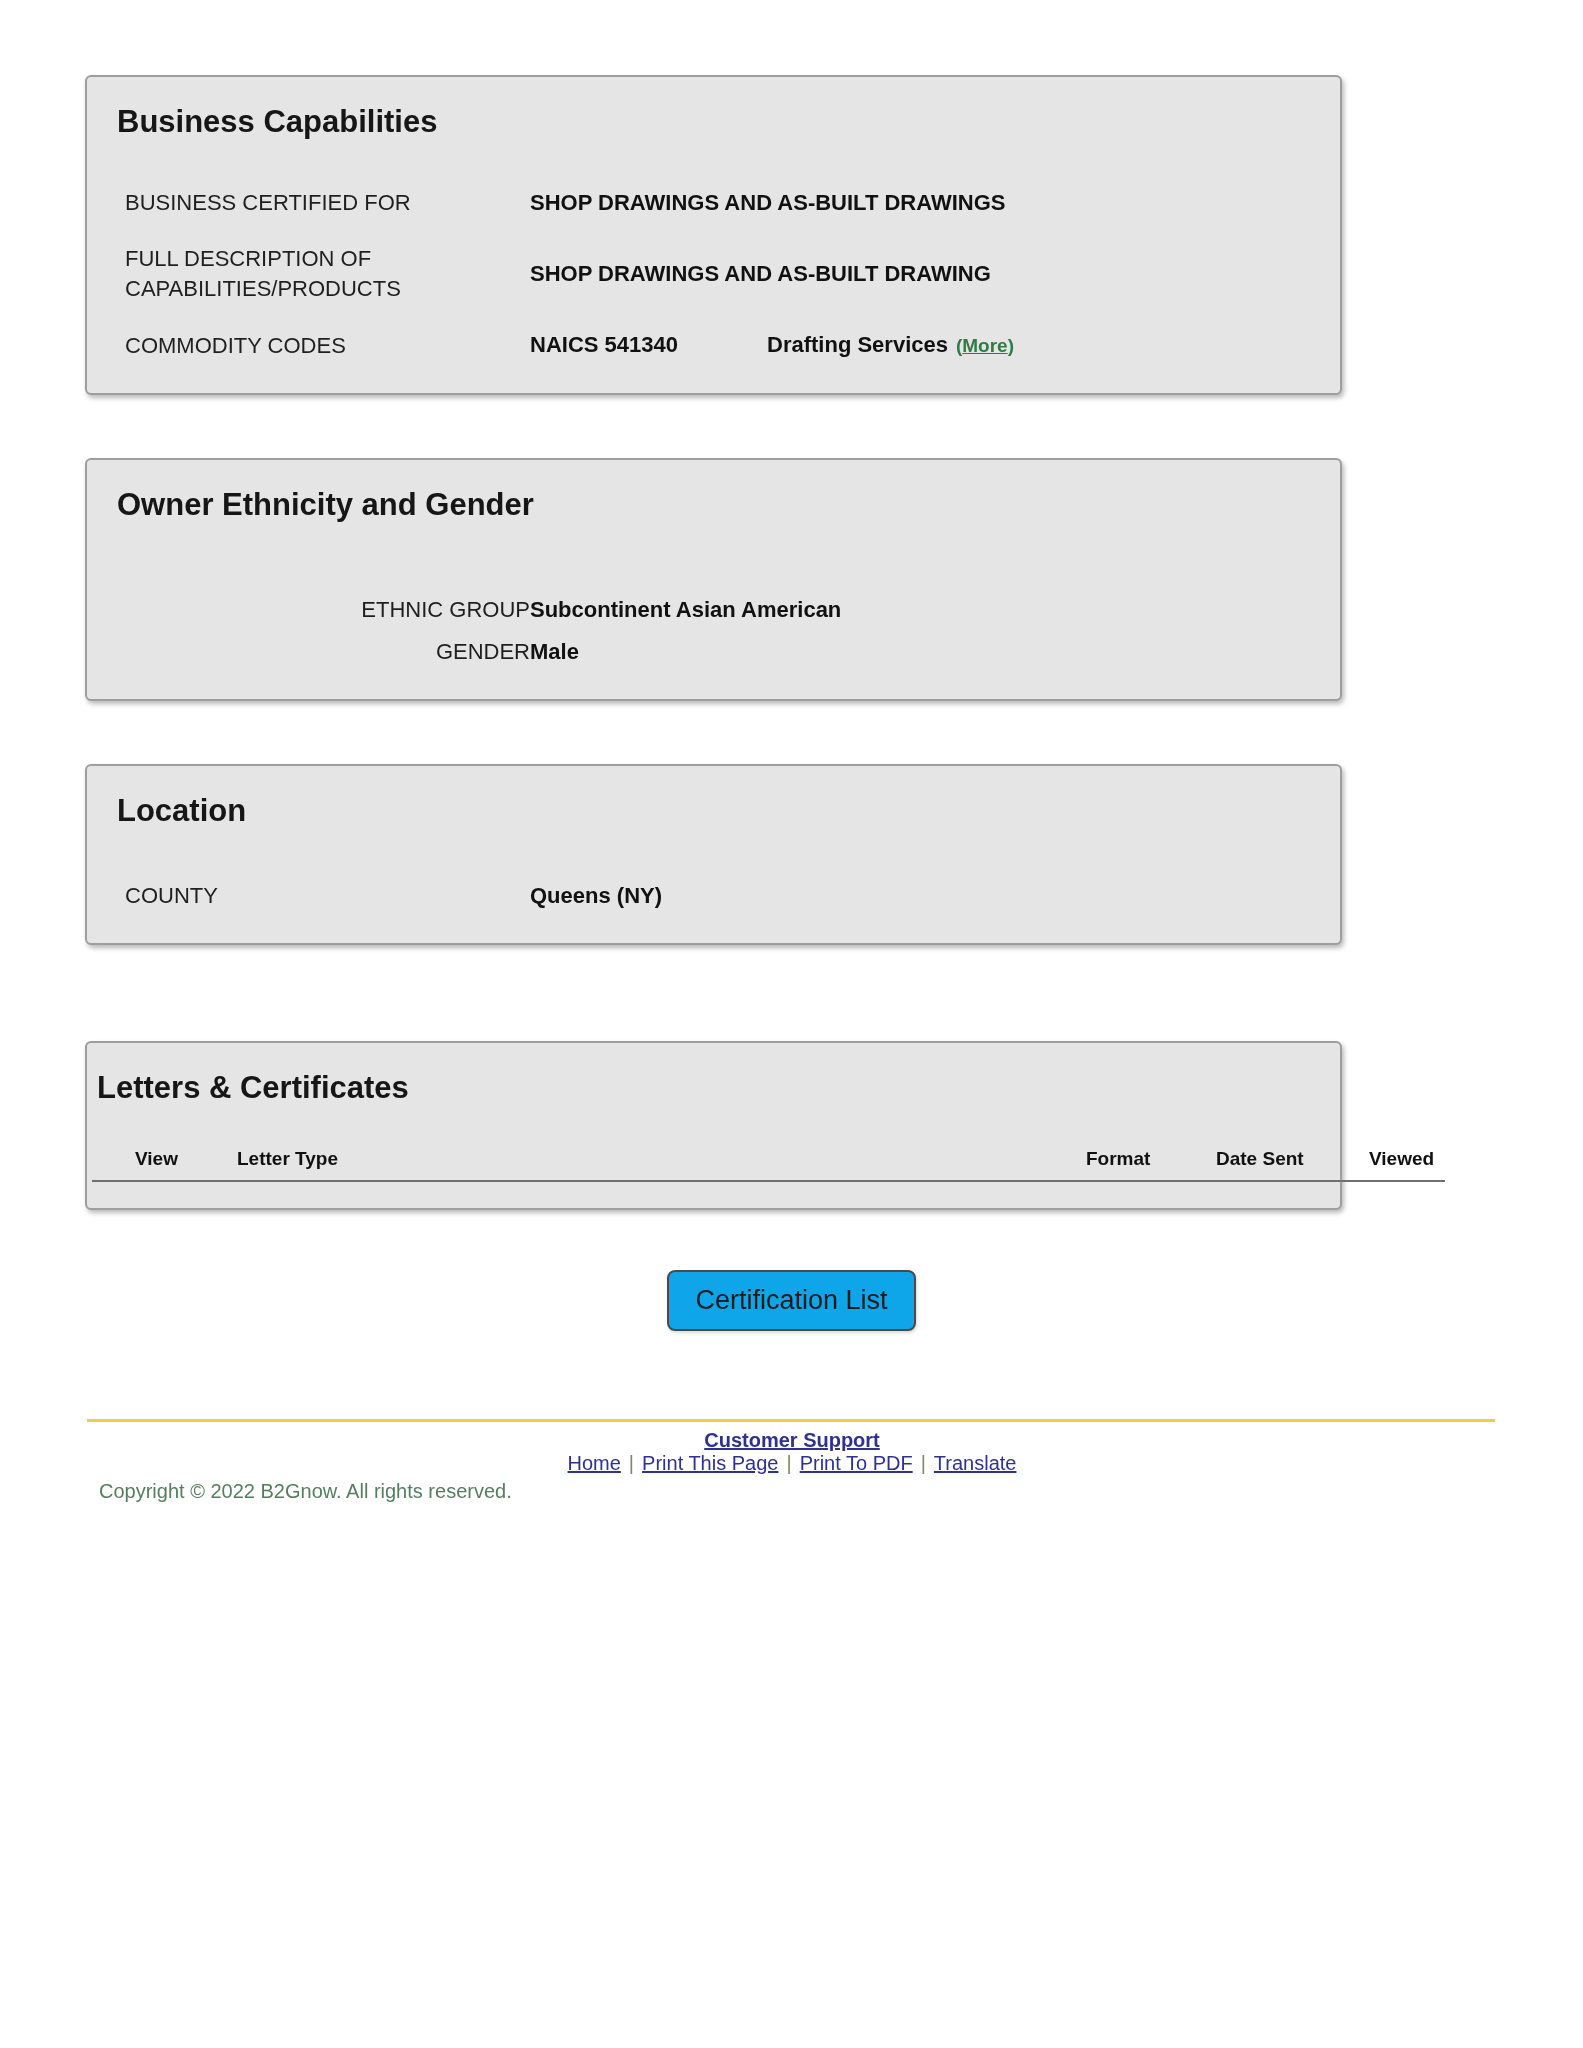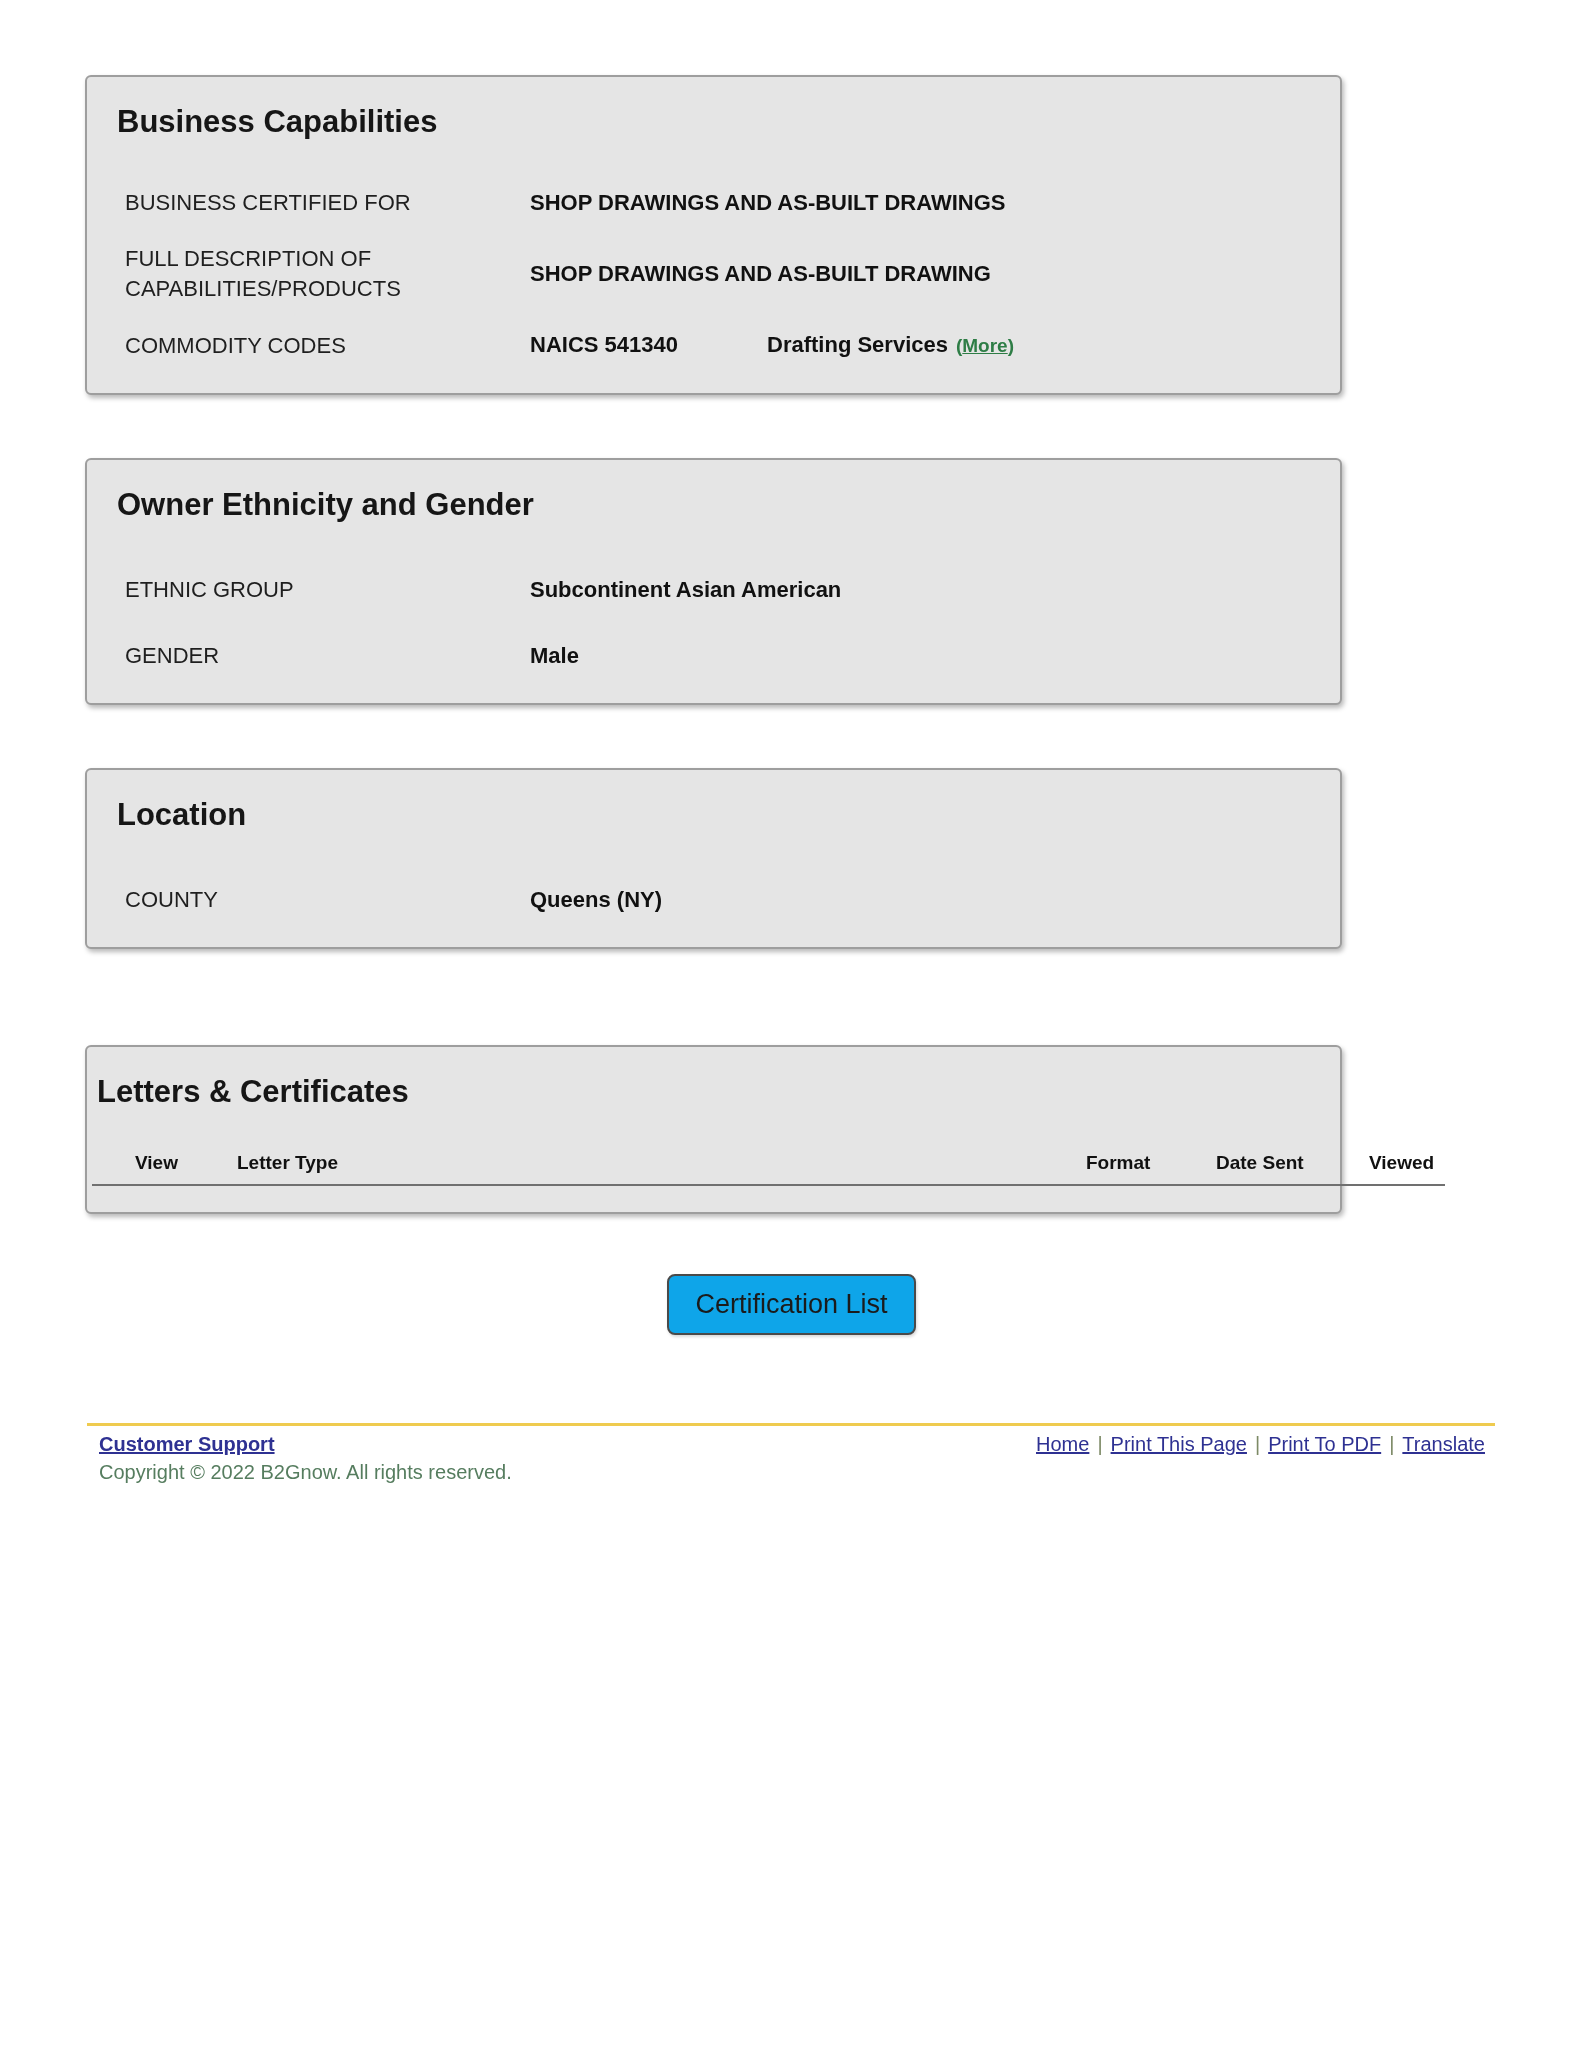--- a/index.html
+++ b/index.html
@@ -33,21 +33,21 @@
   .panel-lc{margin-top:96px;padding-bottom:26px;padding-left:10px;}
   .panel-title{
     margin:0;
     font-size:31px;
     line-height:37px;
     font-weight:700;
     color:#161616;
   }
   .rows{display:flex;flex-direction:column;}
   .rows-bc{margin-top:48px;gap:26px;}
-  .rows-oeg{margin-top:52px;gap:36px;}
+  .rows-oeg{margin-top:72px;gap:12px;text-align:right;}
   .rows-loc{margin-top:52px;}
   .row{display:flex;align-items:center;padding-left:8px;}
   .label{
     width:405px;flex:none;
     font-size:22px;line-height:30px;
     color:#1f1f1f;
   }
   .value{
     font-size:22px;line-height:30px;
     font-weight:700;color:#111;
@@ -96,20 +96,21 @@
   
   .footer{
     margin:88px 0 0 87px;
     width:1408px;
     border-top:3px solid var(--accent-gold,#EFCB4F);
     padding-top:7px;
   }
   .footer-top{
     display:flex;justify-content:space-between;align-items:center;
     padding:0 10px 0 12px;
+    flex-direction:column;
   }
   .cs-link{
     font-size:20px;font-weight:700;
     color:var(--link-blue,#2E3192);
     text-decoration:underline;cursor:pointer;
   }
   .footer-links{font-size:20px;white-space:nowrap;}
   .footer-links a{
     color:var(--link-blue,#2E3192);
     text-decoration:underline;cursor:pointer;

